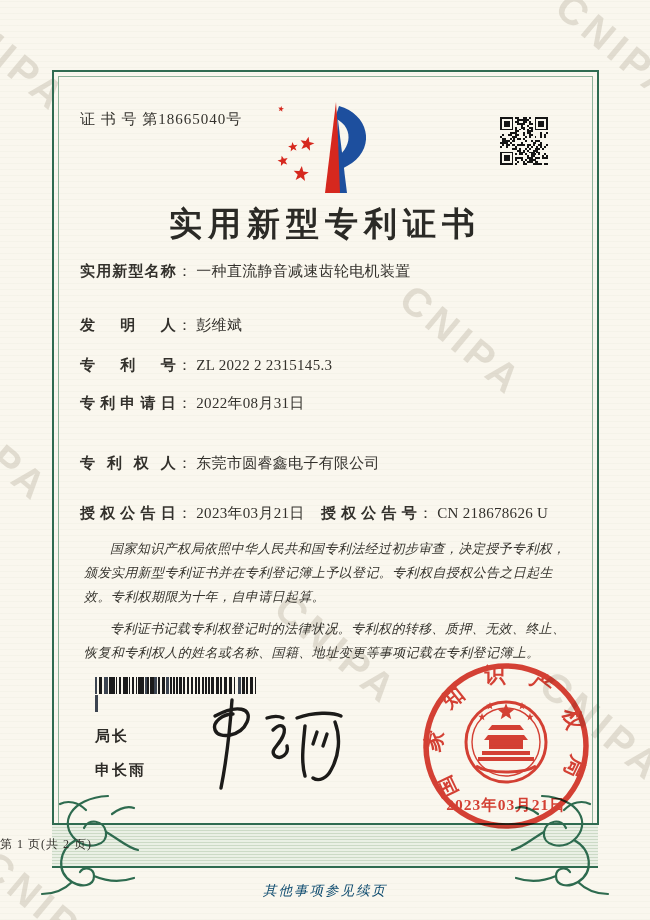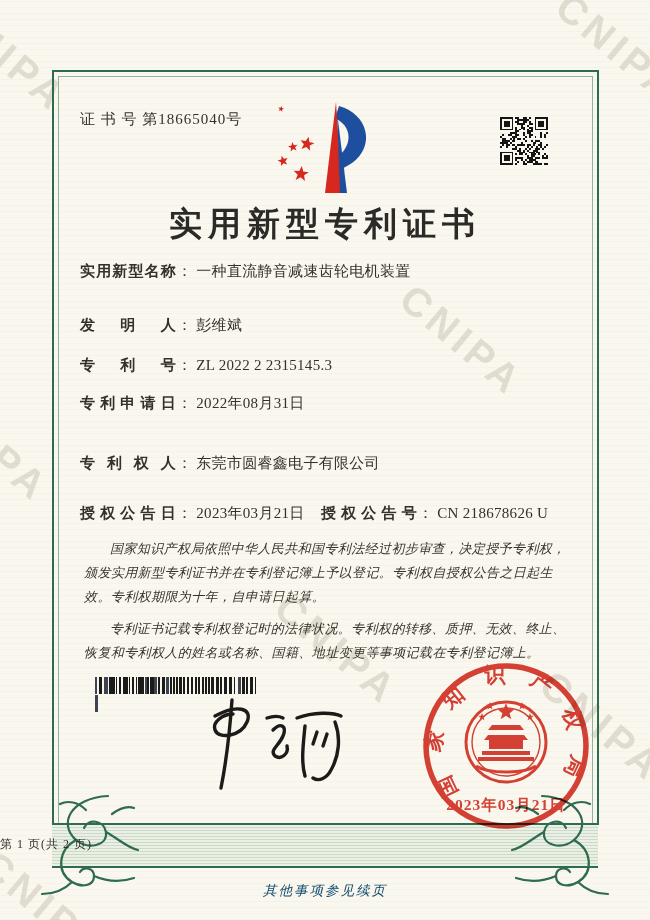--- a/index.html
+++ b/index.html
@@ -419,20 +419,24 @@
     </span>
   </div>
 
   <div class="paras">
     <p>国家知识产权局依照中华人民共和国专利法经过初步审查，决定授予专利权，颁发实用新型专利证书并在专利登记簿上予以登记。专利权自授权公告之日起生效。专利权期限为十年，自申请日起算。</p>
     <p>专利证书记载专利权登记时的法律状况。专利权的转移、质押、无效、终止、恢复和专利权人的姓名或名称、国籍、地址变更等事项记载在专利登记簿上。</p>
   </div>
 
   <div class="barcode" id="barcode"><i style="width:2.2px;background:#3c4450;margin-right:2.2px"></i><i style="width:2.8px;background:#1b1b1b;margin-right:2.1px"></i><i style="width:3.3px;background:#3c4450;margin-right:1.3px"></i><i style="width:1.7px;background:#1b1b1b;margin-right:0.9px"></i><i style="width:3.3px;background:#1b1b1b;margin-right:0.9px"></i><i style="width:1.8px;background:#1b1b1b;margin-right:1.8px"></i><i style="width:2.1px;background:#1b1b1b;margin-right:2.0px"></i><i style="width:1.4px;background:#1b1b1b;margin-right:0.7px"></i><i style="width:2.6px;background:#1b1b1b;margin-right:0.7px"></i><i style="width:1.4px;background:#1b1b1b;margin-right:1.8px"></i><i style="width:2.3px;background:#1b1b1b;margin-right:1.8px"></i><i style="width:1.2px;background:#1b1b1b;margin-right:0.9px"></i><i style="width:2.8px;background:#1b1b1b;margin-right:0.5px"></i><i style="width:2.5px;background:#1b1b1b;margin-right:1.2px"></i><i style="width:1.5px;background:#3c4450;margin-right:0.9px"></i><i style="width:1.2px;background:#1b1b1b;margin-right:1.8px"></i><i style="width:3.2px;background:#1b1b1b;margin-right:0.7px"></i><i style="width:3.1px;background:#3c4450;margin-right:0.9px"></i><i style="width:1.9px;background:#1b1b1b;margin-right:1.7px"></i><i style="width:3.2px;background:#1b1b1b;margin-right:0.6px"></i><i style="width:2.9px;background:#3c4450;margin-right:1.5px"></i><i style="width:2.1px;background:#1b1b1b;margin-right:1.0px"></i><i style="width:1.5px;background:#1b1b1b;margin-right:1.5px"></i><i style="width:1.8px;background:#1b1b1b;margin-right:1.3px"></i><i style="width:2.5px;background:#1b1b1b;margin-right:0.9px"></i><i style="width:2.9px;background:#1b1b1b;margin-right:1.5px"></i><i style="width:2.2px;background:#1b1b1b;margin-right:1.4px"></i><i style="width:2.8px;background:#1b1b1b;margin-right:1.2px"></i><i style="width:2.5px;background:#1b1b1b;margin-right:0.6px"></i><i style="width:2.5px;background:#1b1b1b;margin-right:1.6px"></i><i style="width:2.1px;background:#1b1b1b;margin-right:0.7px"></i><i style="width:2.6px;background:#1b1b1b;margin-right:0.6px"></i><i style="width:2.0px;background:#1b1b1b;margin-right:1.6px"></i><i style="width:2.6px;background:#1b1b1b;margin-right:2.2px"></i><i style="width:3.4px;background:#1b1b1b;margin-right:1.0px"></i><i style="width:1.7px;background:#1b1b1b;margin-right:2.3px"></i><i style="width:3.0px;background:#1b1b1b;margin-right:1.6px"></i><i style="width:3.2px;background:#1b1b1b;margin-right:1.7px"></i><i style="width:1.5px;background:#1b1b1b;margin-right:2.1px"></i><i style="width:3.1px;background:#3c4450;margin-right:1.2px"></i><i style="width:3.4px;background:#1b1b1b;margin-right:1.1px"></i><i style="width:1.6px;background:#1b1b1b;margin-right:1.9px"></i><i style="width:1.1px;background:#1b1b1b;margin-right:0.6px"></i><i style="width:1.6px;background:#1b1b1b;margin-right:1.9px"></i><i style="width:1.4px;background:#1b1b1b;margin-right:0.8px"></i><i style="width:3.1px;background:#3c4450;margin-right:2.1px"></i></div>
 
+  <div class="signer">
+    <div>局长</div>
+    <div>申长雨</div>
+  </div>
 
   <svg class="sig" viewBox="0 0 170 110">
     <g fill="none" stroke="#1c1b19" stroke-width="3.4" stroke-linecap="round">
       <path d="M30,28 C52,16 68,20 62,34 C56,48 34,52 30,42 C27,34 38,26 48,26"></path>
       <path d="M47,12 C45,40 42,70 36,100"></path>
       <path d="M82,30 C88,28 94,28 98,30"></path>
       <path d="M88,42 C96,34 102,38 98,48 C94,58 84,62 90,68 C96,72 104,66 102,58"></path>
       <path d="M112,30 C128,24 148,24 156,28"></path>
       <path d="M120,38 C118,58 116,74 120,88"></path>
       <path d="M150,34 C156,50 154,68 146,82 C142,90 134,94 128,90"></path>

